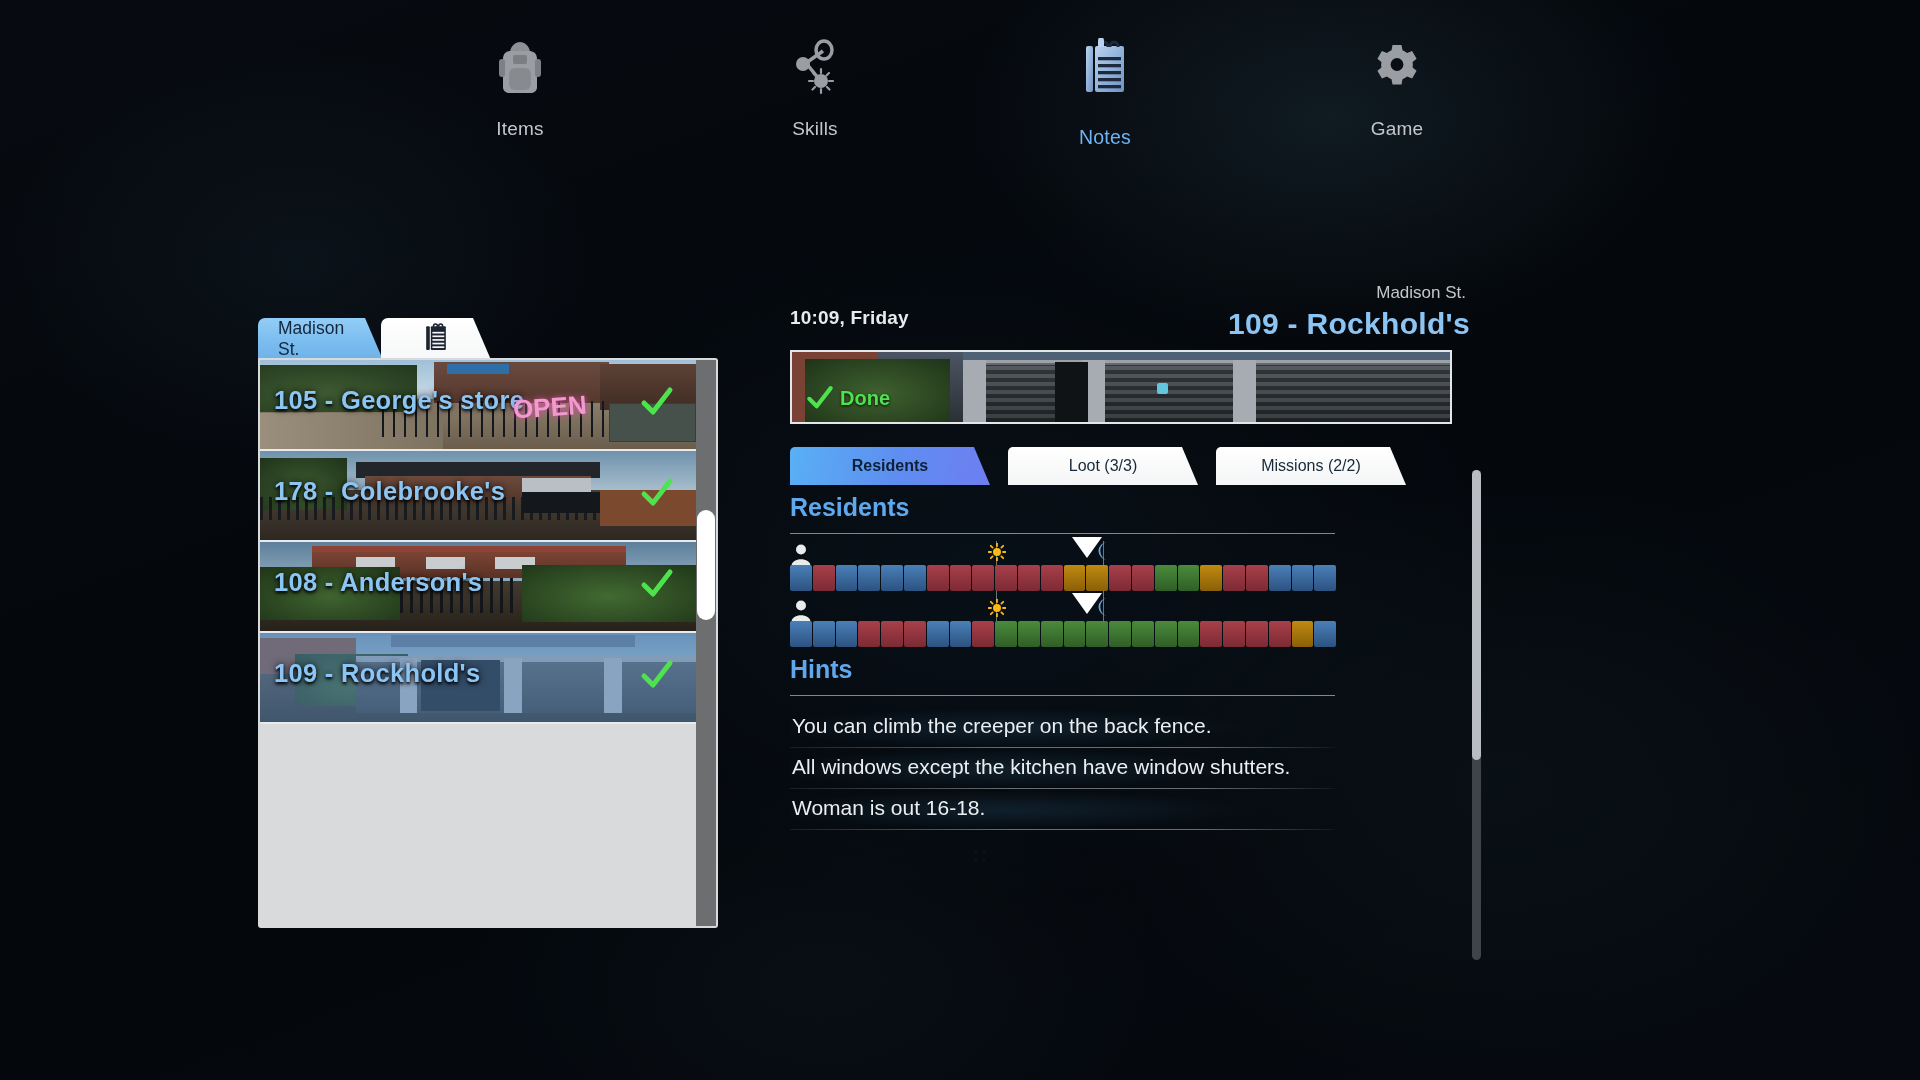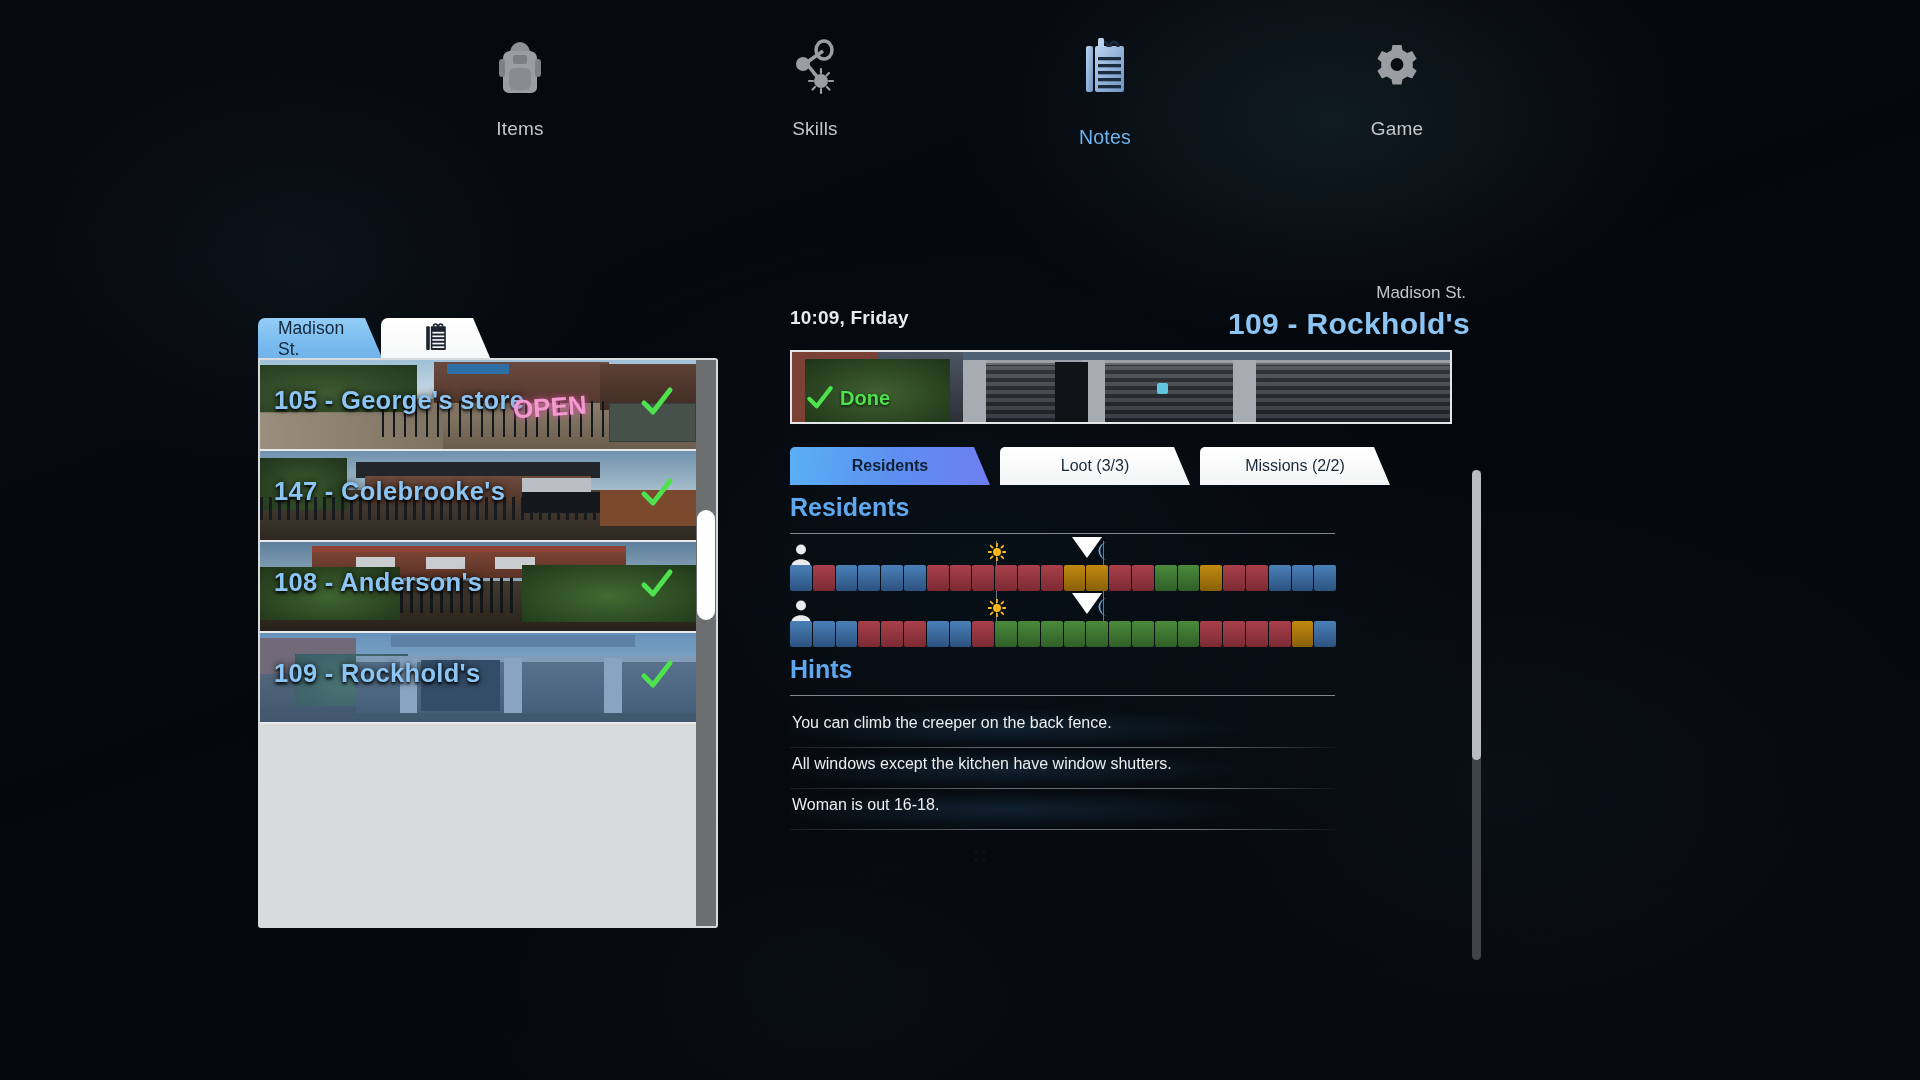--- a/index.html
+++ b/index.html
@@ -89,40 +89,40 @@
   #done-badge .t { font-size: 20px; font-weight: bold; color: #4ee24e; text-shadow: 0 1px 3px rgba(0,0,0,.9); }
 
   .subtabs { position: absolute; left: 0; top: 172px; height: 38px; display: flex; }
   .stab {
     height: 38px; display: flex; align-items: center; justify-content: center;
     font-size: 16px; cursor: pointer; color: #17293a;
     clip-path: polygon(0 0, calc(100% - 16px) 0, 100% 100%, 0 100%);
     border-radius: 5px 0 0 0;
   }
   .stab.sel { width: 200px; background: linear-gradient(100deg,#59b0f5 0%, #5e8df0 55%, #6e7ef0 100%); color:#0e2136; font-weight:bold;}
-  .stab.plain { width: 190px; background: linear-gradient(180deg,#ffffff 0%,#f4f5f6 100%); margin-left: 10px; }
+  .stab.plain { width: 190px; background: linear-gradient(180deg,#ffffff 0%,#f4f5f6 100%); margin-left: 18px; }
 
   .sect-title { position: absolute; left: 0; font-size: 25px; font-weight: bold; color: #5fa8ee; }
   .sect-rule { position: absolute; left: 0; width: 545px; height: 1px; background: rgba(205,212,220,.62); }
 
   .sched { position: absolute; left: 0; width: 546px; height: 26px; display: flex; gap: 1px; }
   .seg { flex: 1 1 0; border-radius: 2px; }
   .seg.blue   { background: linear-gradient(180deg,#4a80b8 0%, #2c5280 100%); }
   .seg.red    { background: linear-gradient(180deg,#a8404a 0%, #7c2a34 100%); }
   .seg.green  { background: linear-gradient(180deg,#4b8b3c 0%, #2f5e26 100%); }
   .seg.orange { background: linear-gradient(180deg,#c08a10 0%, #8a5f07 100%); }
 
   .person-ic { position: absolute; left: 0; width: 22px; height: 24px; }
   .marker-line { position: absolute; width: 1px; background: rgba(190,198,208,.55); }
   .sun-ic  { position: absolute; width: 18px; height: 18px; }
   .moon-ic { position: absolute; width: 18px; height: 20px; }
   .now-tri { position: absolute; width: 0; height: 0; border-left: 15px solid transparent; border-right: 15px solid transparent; border-top: 21px solid #fff; }
 
   .hint-row { position: absolute; left: 0; width: 545px; height: 40px; }
-  .hint-row .ht { position: absolute; left: 2px; top: 6px; font-size: 16px; color: #eceef0; }
+  .hint-row .ht { position: absolute; left: 2px; top: 6px; font-size: 21px; color: #eceef0; }
   .hint-row .hr { position: absolute; left: 0; bottom: 0; width: 100%; height: 1px;
       background: linear-gradient(90deg, rgba(180,190,200,.10), rgba(180,190,200,.55) 40%, rgba(180,190,200,.55) 75%, rgba(180,190,200,.05)); }
   .hint-glow { position:absolute; left:0; width:545px; height:40px;
       background: radial-gradient(ellipse 320px 26px at 40% 50%, rgba(40,80,110,.30), transparent 75%); }
 
   #panel-vscroll { position: absolute; left: 1472px; top: 470px; width: 9px; height: 490px; background: rgba(70,74,80,.9); border-radius: 5px; }
   #panel-thumb { position: absolute; left: 0; top: 0; width: 9px; height: 290px; background: #b9bcc0; border-radius: 5px; }
 </style>
 </head>
 <body>
@@ -263,21 +263,21 @@
             <div class="sky" style="background:linear-gradient(180deg,#6f92ad,#a9bfcd);"></div>
             <div class="ground" style="background:linear-gradient(180deg,#4a4035,#2e2821);"></div>
             <div style="position:absolute;left:22%;top:12%;width:56%;height:18%;background:#22262a;"></div>
             <div style="position:absolute;left:24%;top:28%;width:52%;height:32%;background:linear-gradient(180deg,#6d4a3c,#4f3529);"></div>
             <div style="position:absolute;left:60%;top:30%;width:16%;height:26%;background:#b9bfc4;"></div>
             <div style="position:absolute;left:0;top:8%;width:20%;height:58%;background:radial-gradient(ellipse at 50% 60%,#3d5a30,#1f331a);"></div>
             <div style="position:absolute;left:0;top:52%;width:100%;height:26%;background:repeating-linear-gradient(90deg,#171b1f 0 3px,transparent 3px 9px);"></div>
             <div style="position:absolute;left:60%;top:46%;width:22%;height:24%;background:#14181c;"></div>
             <div style="position:absolute;left:78%;top:44%;width:22%;height:40%;background:#7b4a2e;"></div>
           </div>
-          <div class="nm">147 - Colebrooke's</div>
+          <div class="nm">178 - Colebrooke's</div>
           <div class="chk">
             <svg width="34" height="34" viewBox="0 0 34 34">
                 <path d="M4 18 L13 27 L30 5" fill="none" stroke="#4ee24e" stroke-width="5" stroke-linecap="round" stroke-linejoin="round"></path>
               </svg>
           </div>
         </div>
 
 
         <div class="house-row">
           <div class="art">

